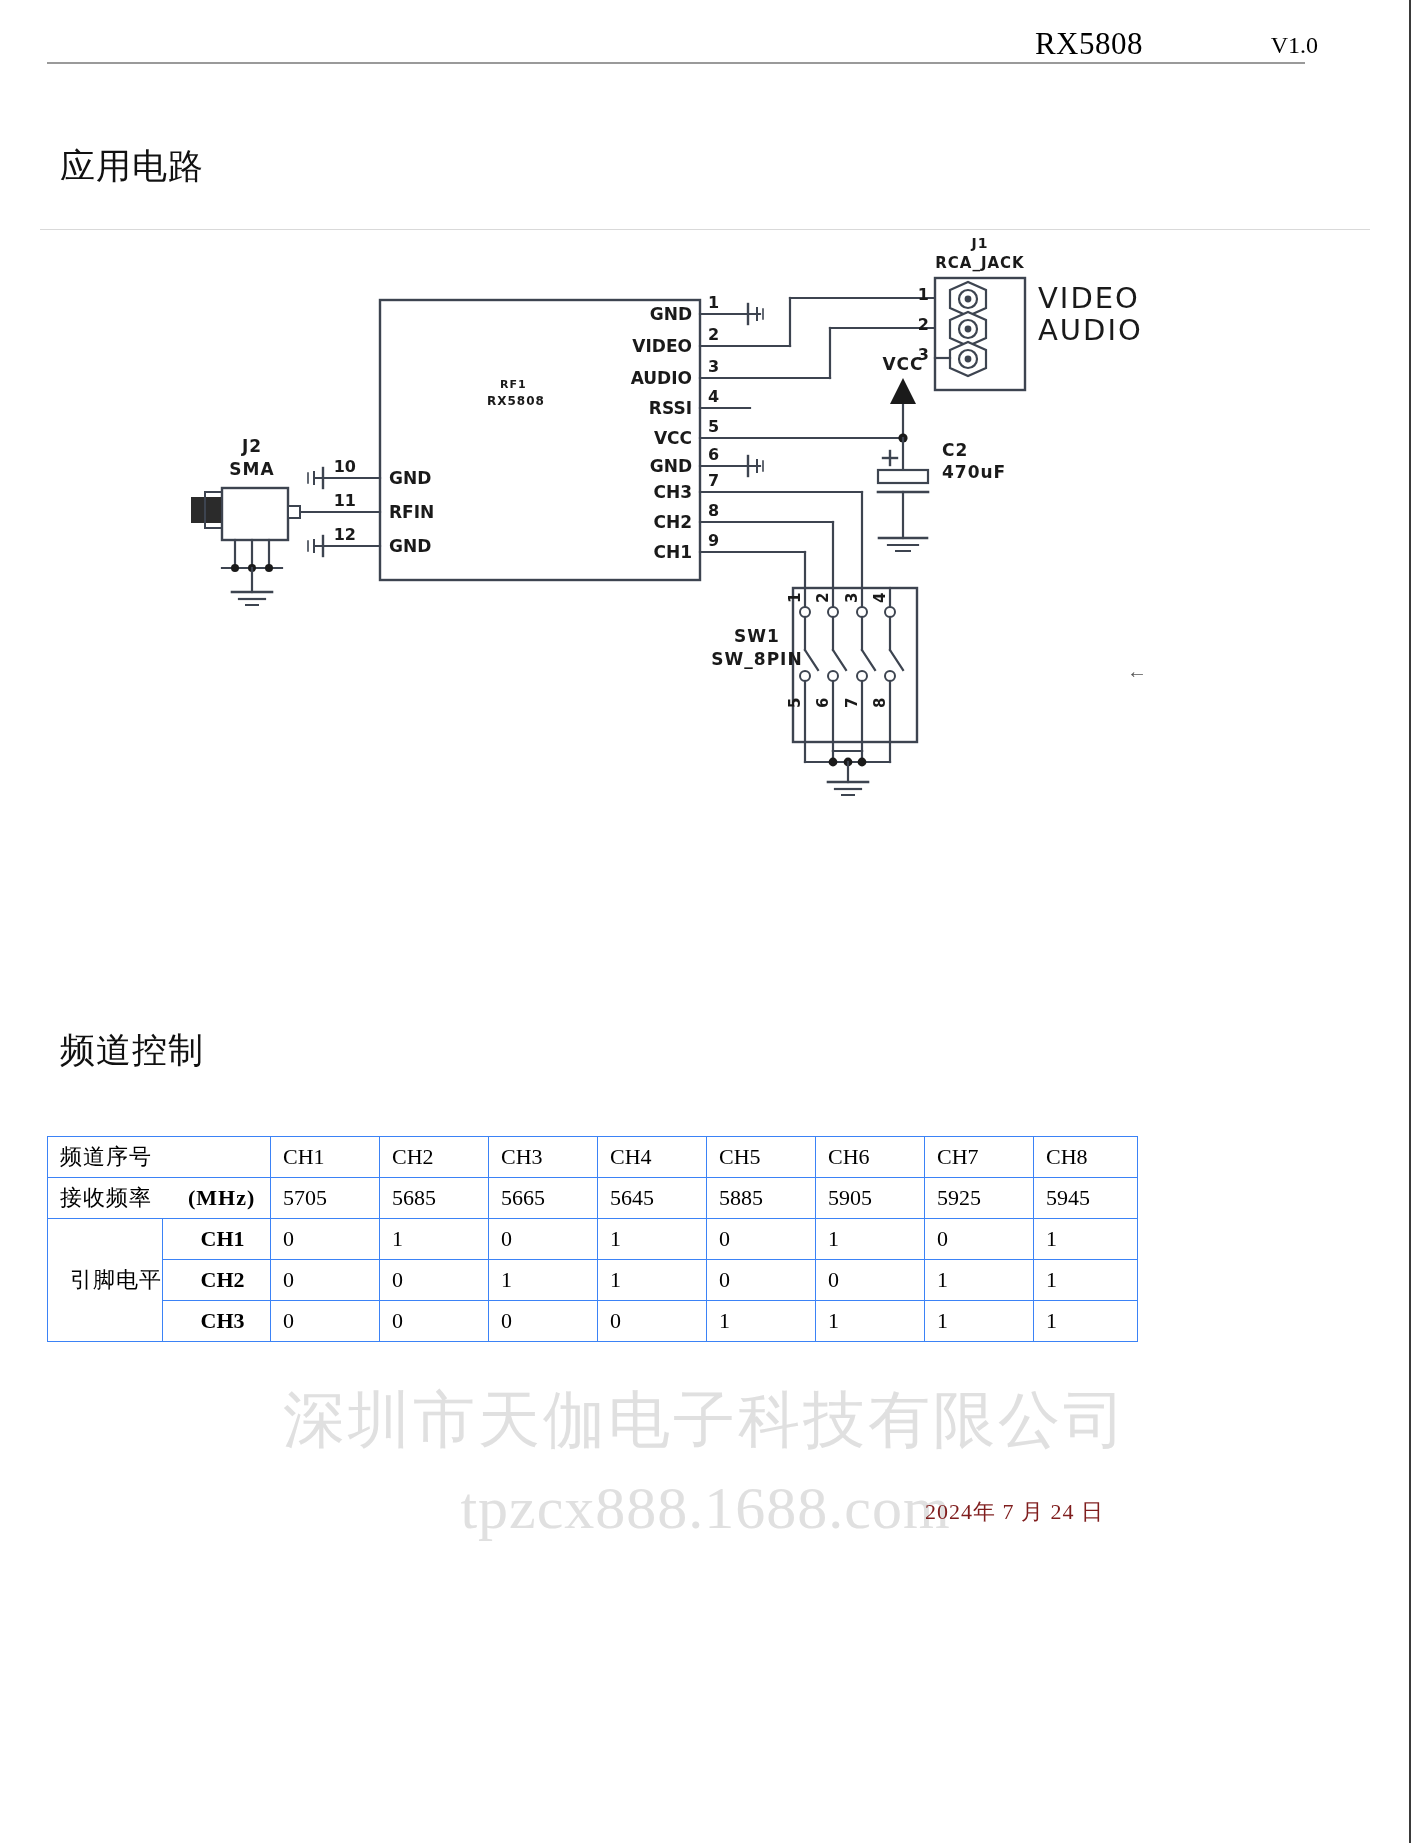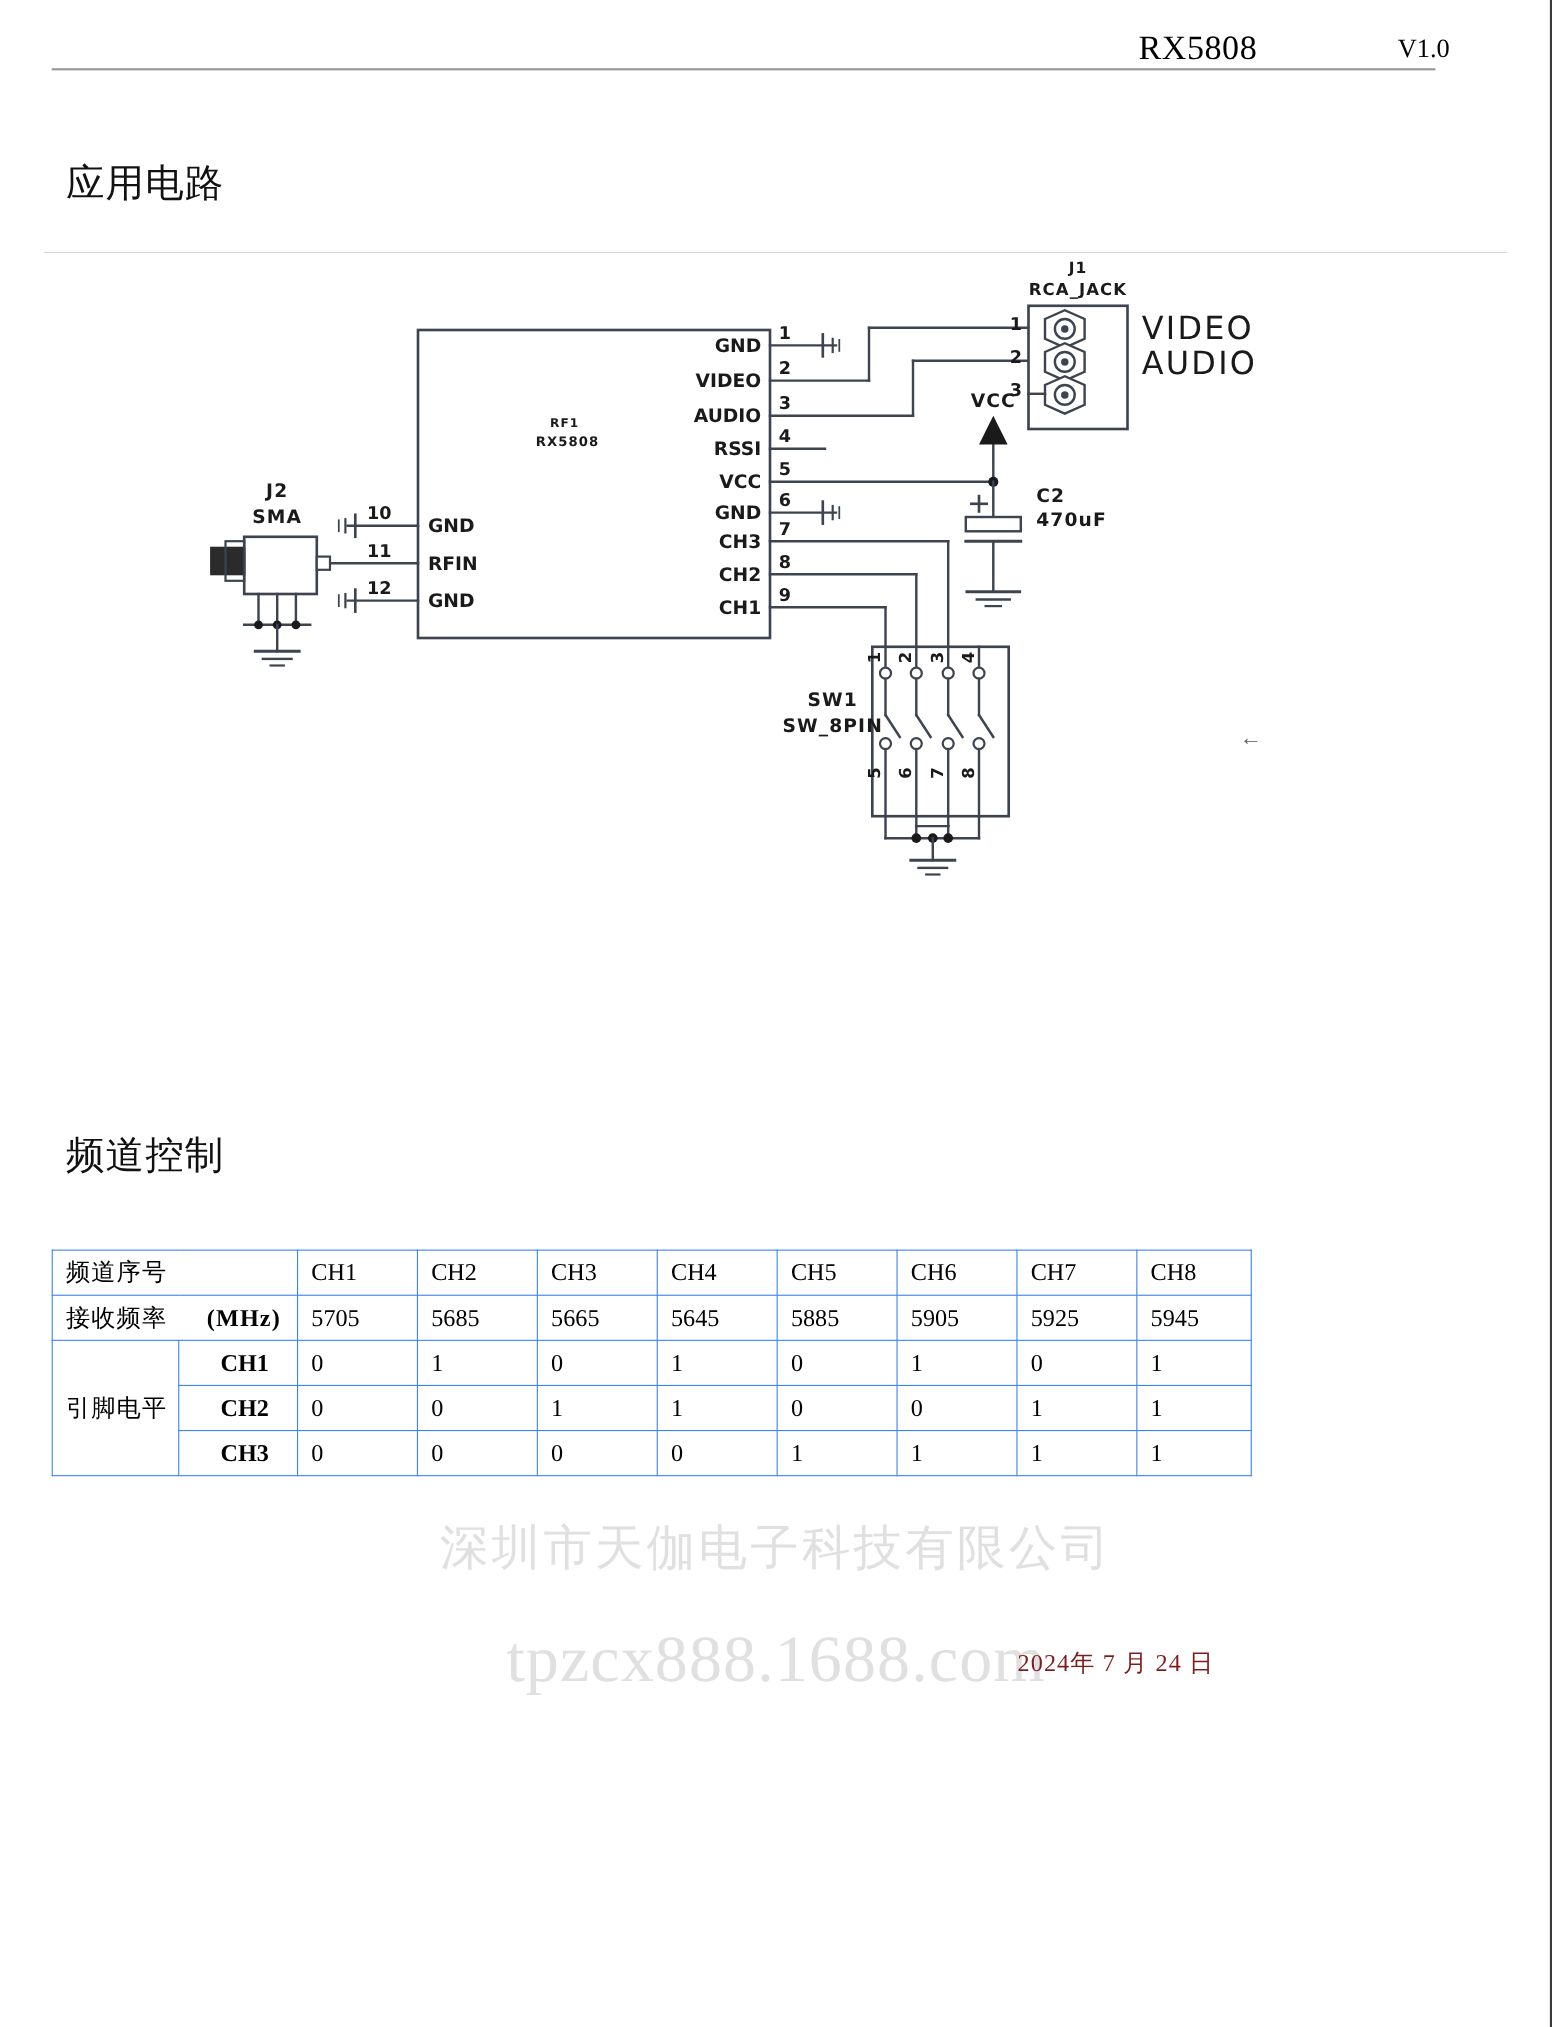--- a/index.html
+++ b/index.html
@@ -126,42 +126,42 @@
   td.ctr-lbl {
     text-align: left;
     padding-left: 20px;
   }
   td.pinlabel {
     font-weight: bold;
     text-align: center;
     padding-left: 0;
   }
   td.rowspan-lbl {
-    text-align: left;
+    text-align: right;
     padding-left: 0;
     letter-spacing: 1px;
   }
   .freq-unit {
     font-weight: bold;
     margin-left: 36px;
   }
 
   
   .watermark {
     position: absolute;
     color: #e0e0e0;
     white-space: nowrap;
     pointer-events: none;
     user-select: none;
   }
   #wm-company {
     left: 50%;
     transform: translateX(-50%);
     top: 1378px;
-    font-size: 44px;
+    font-size: 62px;
     letter-spacing: 3px;
     font-family: Liberation Serif, serif;
     text-align: center;
   }
   #wm-site {
     left: 50%;
     transform: translateX(-50%);
     top: 1474px;
     font-size: 60px;
     letter-spacing: 1px;

